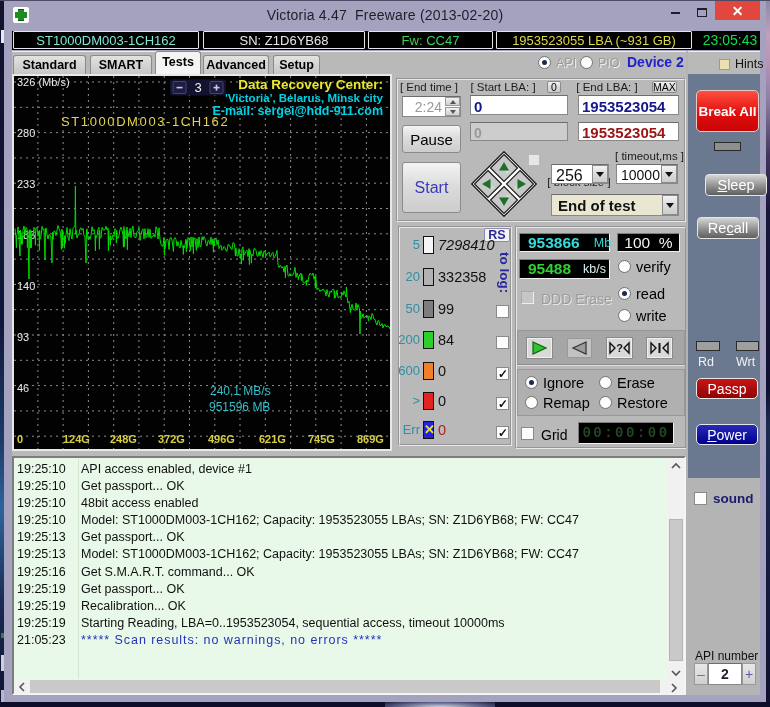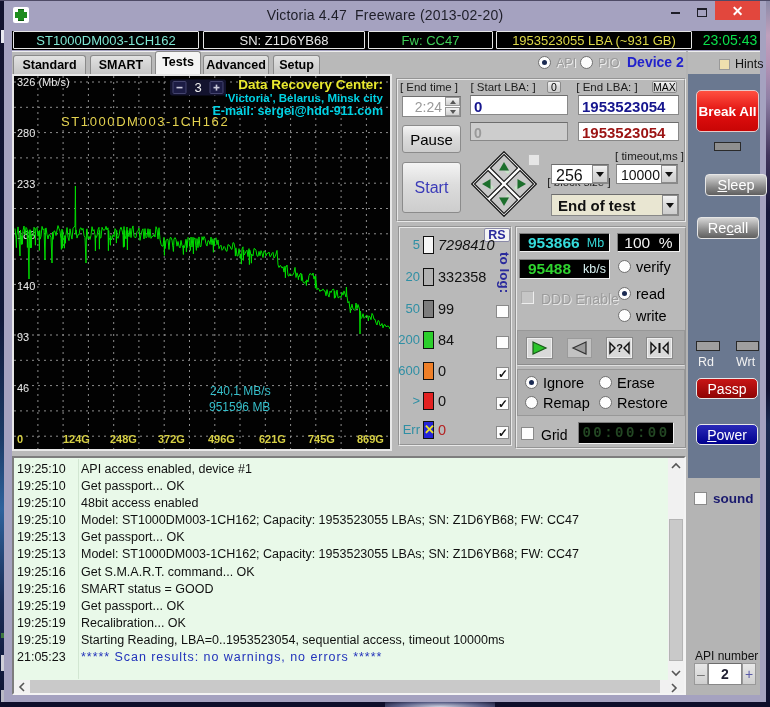--- a/index.html
+++ b/index.html
@@ -227,37 +227,37 @@
 <span class="abs" style="left:396px;top:422px;width:24px;text-align:right;font-size:13px;color:#2f8fa4;">Err</span>
 <div class="abs" style="left:423px;top:421px;width:11px;height:18px;background:#2424d6;border:1px solid #111;">
     <span style="position:absolute;left:0;top:0;width:100%;height:100%;color:#e8e22a;font-size:13px;font-weight:bold;text-align:center;line-height:16px;">✕</span>
   </div>
 <span class="abs" style="left:438px;top:422px;font-size:14.5px;color:#b42222;">0</span>
 <span class="abs cb on" style="left:496px;top:426px;"></span>
 
 <div class="abs groove" style="left:515px;top:226px;width:172px;height:223px;"></div>
 <div class="abs led" style="left:519px;top:233px;width:91px;height:19px;">
     <span style="color:#35dbdb;font-size:15.5px;font-weight:bold;margin-left:8px;">953866</span>
-    <span style="color:#35dbdb;font-size:12.5px;margin-left:7px;">Mb</span>
+    <span style="color:#35dbdb;font-size:12.5px;margin-left:14px;">Mb</span>
   </div>
 <div class="abs led" style="left:617px;top:233px;width:63px;height:19px;justify-content:center;">
     <span style="color:#f2f2f2;font-size:15.5px;">100&nbsp; %</span>
   </div>
 <div class="abs led" style="left:519px;top:259px;width:91px;height:20px;">
     <span style="color:#2fd32f;font-size:15.5px;font-weight:bold;margin-left:8px;">95488</span>
     <span style="color:#d8f2f2;font-size:12.5px;margin-left:12px;">kb/s</span>
   </div>
 <span class="abs radio" style="left:618px;top:260px;"></span>
 <span class="abs" style="left:636px;top:259px;font-size:14.5px;">verify</span>
 <span class="abs radio on" style="left:618px;top:287px;"></span>
 <span class="abs" style="left:636px;top:286px;font-size:14.5px;">read</span>
 <span class="abs radio" style="left:618px;top:309px;"></span>
 <span class="abs" style="left:636px;top:308px;font-size:14.5px;">write</span>
 <div class="abs" style="left:521px;top:291px;width:13px;height:13px;background:#c6c6c6;border:1px solid #aaa;border-bottom-color:#eee;border-right-color:#eee;"></div>
-<span class="abs" style="left:541px;top:291px;font-size:14px;color:#9c9c9c;text-shadow:1px 1px 0 #e6e6e6;">DDD Enable</span>
+<span class="abs" style="left:541px;top:291px;font-size:14px;color:#9c9c9c;text-shadow:1px 1px 0 #e6e6e6;">DDD Erase</span>
 
 <div class="abs" style="left:517px;top:330px;width:168px;height:36px;background:#a6a6a6;border:1px solid #989898;border-bottom:2px groove #e0e0e0;"></div>
 <div class="abs" style="left:527px;top:338px;width:25px;height:20px;background:#d9d9d9;border:1px solid #efefef;outline:1px solid #8a8a8a;"><svg width="23" height="18" viewBox="0 0 23 18">
       <polygon points="5,3 18,9 5,15" fill="#2cc52c" stroke="#1a5a1a" stroke-width="1.2"></polygon>
     </svg></div>
 <div class="abs" style="left:567px;top:338px;width:25px;height:20px;background:#c2c2c2;border:1px solid #9a9a9a;"><svg width="23" height="18" viewBox="0 0 23 18">
       <polygon points="18,3 5,9 18,15" fill="#9b9b9b" stroke="#333" stroke-width="1.2"></polygon>
     </svg></div>
 <div class="abs" style="left:607px;top:338px;width:25px;height:20px;background:#d9d9d9;border:1px solid #efefef;outline:1px solid #8a8a8a;"><svg width="23" height="18" viewBox="0 0 23 18">
       <polygon points="2,4 7,9 2,14" fill="none" stroke="#111" stroke-width="1.4"></polygon>
@@ -319,21 +319,20 @@
 <div class="abs" style="left:12px;top:456px;width:674px;height:239px;background:#e9f9e9;border:2px solid #7d7d7d;border-bottom-color:#f4f4f4;border-right-color:#f4f4f4;"></div>
 <div class="abs" style="left:78px;top:459px;width:1px;height:220px;background:#d2e6d2;"></div>
 <div class="abs" style="left:14px;top:461px;width:650px;font-size:12.5px;color:#101010;line-height:17.1px;">
 <div><span style="display:inline-block;width:67px;padding-left:3px;">19:25:10</span><span style="">API access enabled, device #1</span></div>
 <div><span style="display:inline-block;width:67px;padding-left:3px;">19:25:10</span><span style="">Get passport... OK</span></div>
 <div><span style="display:inline-block;width:67px;padding-left:3px;">19:25:10</span><span style="">48bit access enabled</span></div>
 <div><span style="display:inline-block;width:67px;padding-left:3px;">19:25:10</span><span style="">Model: ST1000DM003-1CH162; Capacity: 1953523055 LBAs; SN: Z1D6YB68; FW: CC47</span></div>
 <div><span style="display:inline-block;width:67px;padding-left:3px;">19:25:13</span><span style="">Get passport... OK</span></div>
 <div><span style="display:inline-block;width:67px;padding-left:3px;">19:25:13</span><span style="">Model: ST1000DM003-1CH162; Capacity: 1953523055 LBAs; SN: Z1D6YB68; FW: CC47</span></div>
 <div><span style="display:inline-block;width:67px;padding-left:3px;">19:25:16</span><span style="">Get S.M.A.R.T. command... OK</span></div>
-<div><span style="display:inline-block;width:67px;padding-left:3px;">19:25:16</span><span style="">SMART status = GOOD</span></div>
 <div><span style="display:inline-block;width:67px;padding-left:3px;">19:25:19</span><span style="">Get passport... OK</span></div>
 <div><span style="display:inline-block;width:67px;padding-left:3px;">19:25:19</span><span style="">Recalibration... OK</span></div>
 <div><span style="display:inline-block;width:67px;padding-left:3px;">19:25:19</span><span style="">Starting Reading, LBA=0..1953523054, sequential access, timeout 10000ms</span></div>
 <div><span style="display:inline-block;width:67px;padding-left:3px;">21:05:23</span><span style="color:#2233bb;letter-spacing:0.95px;">***** Scan results: no warnings, no errors *****</span></div>
 </div>
 
 <div class="abs" style="left:668px;top:458px;width:16px;height:222px;background:#f1f1f1;"></div>
 <div class="abs" style="left:669px;top:519px;width:14px;height:142px;background:#c9c9c9;border:1px solid #b4b4b4;"></div>
 <svg class="abs" style="left:668px;top:460px;" width="16" height="12" viewBox="0 0 16 12">
     <polyline points="4,8 8,4 12,8" fill="none" stroke="#555" stroke-width="1.6"></polyline>

